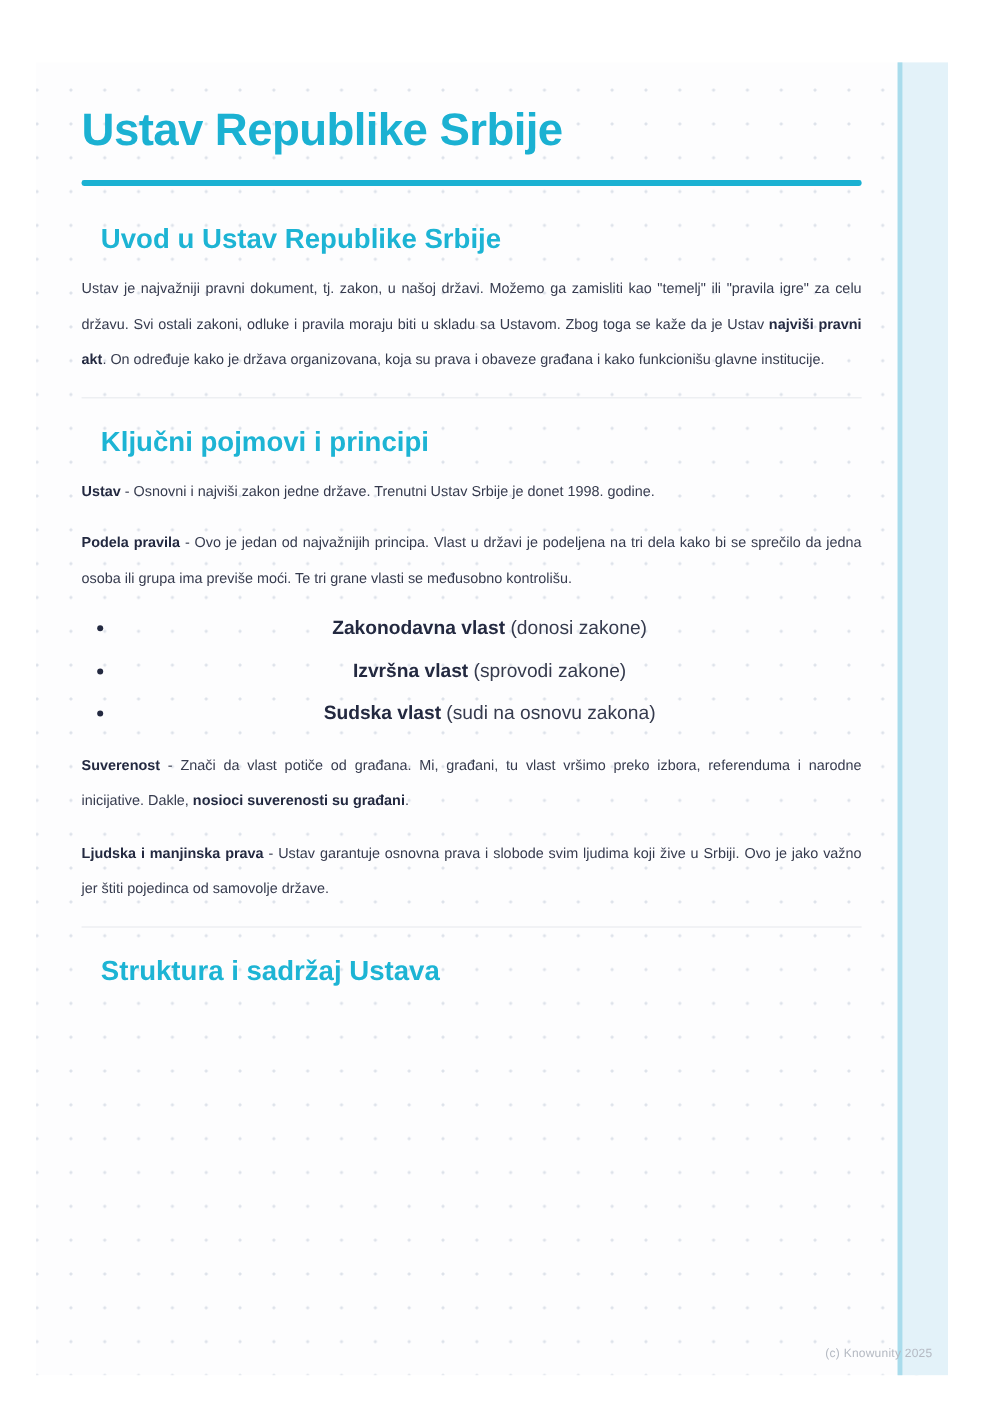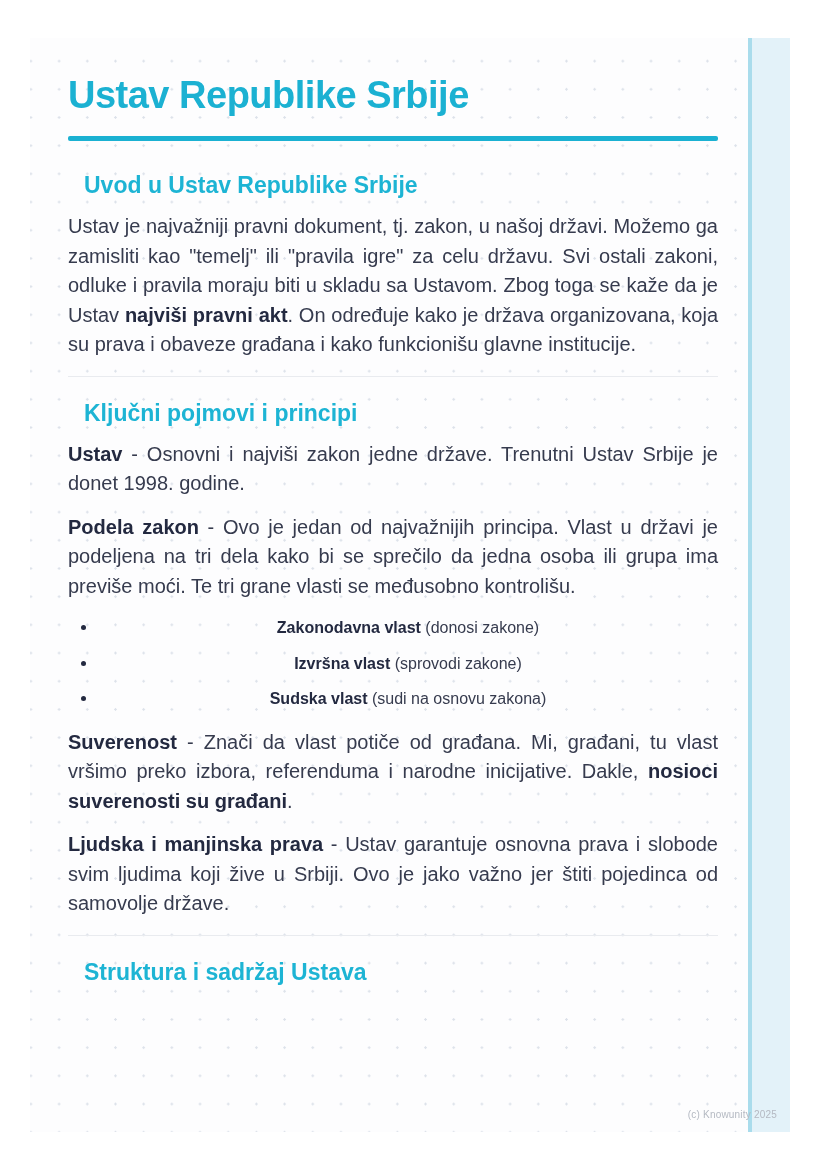--- a/index.html
+++ b/index.html
@@ -10,21 +10,21 @@
   body {
     width: 828px;
     height: 1171px;
     position: relative;
     overflow: hidden;
     font-family: "Liberation Sans", sans-serif;
   }
   .page {
     position: absolute;
     left: 30px;
-    top: 38px;
+    top: 52px;
     width: 760px;
     height: 1094px;
     background-color: #fdfdfe;
     background-image: radial-gradient(circle, #dde2ea 1.2px, rgba(255,255,255,0) 1.4px);
     background-size: 28.2px 28.2px;
     background-position: 15px 9px;
   }
   .stripe {
     position: absolute;
     top: 0;
@@ -58,21 +58,21 @@
   h2.section-heading {
     margin: 30px 0 0 16px;
     font-size: 23px;
     line-height: 29px;
     font-weight: 800;
     color: #1db4d4;
   }
   h2.after-divider { margin-top: 22px; }
   p.body-par {
     margin: 14px 0 0 0;
-    font-size: 20px;
+    font-size: 12px;
     line-height: 29.5px;
     color: #363b4e;
     text-align: justify;
   }
   p.first-par { margin-top: 12px; }
   p.body-par strong, li strong {
     font-weight: 700;
     color: #232940;
   }
   ul.bullet-list {
@@ -123,21 +123,21 @@
     <h1 class="doc-title">Ustav Republike Srbije</h1>
     <div class="title-underline"></div>
 
     <h2 class="section-heading">Uvod u Ustav Republike Srbije</h2>
     <p class="body-par first-par"><span>Ustav je najvažniji pravni dokument, tj. zakon, u našoj državi. Možemo ga zamisliti kao "temelj" ili "pravila igre" za celu državu. Svi ostali zakoni, odluke i pravila moraju biti u skladu sa Ustavom. Zbog toga se kaže da je Ustav </span><strong>najviši pravni akt</strong><span>. On određuje kako je država organizovana, koja su prava i obaveze građana i kako funkcionišu glavne institucije.</span></p>
 
     <hr class="divider">
 
     <h2 class="section-heading after-divider">Ključni pojmovi i principi</h2>
     <p class="body-par first-par"><strong>Ustav</strong><span> - Osnovni i najviši zakon jedne države. Trenutni Ustav Srbije je donet 1998. godine.</span></p>
-    <p class="body-par"><strong>Podela zakon</strong><span> - Ovo je jedan od najvažnijih principa. Vlast u državi je podeljena na tri dela kako bi se sprečilo da jedna osoba ili grupa ima previše moći. Te tri grane vlasti se međusobno kontrolišu.</span></p>
+    <p class="body-par"><strong>Podela pravila</strong><span> - Ovo je jedan od najvažnijih principa. Vlast u državi je podeljena na tri dela kako bi se sprečilo da jedna osoba ili grupa ima previše moći. Te tri grane vlasti se međusobno kontrolišu.</span></p>
 
     <ul class="bullet-list">
       <li><strong>Zakonodavna vlast</strong><span> (donosi zakone)</span></li>
       <li><strong>Izvršna vlast</strong><span> (sprovodi zakone)</span></li>
       <li><strong>Sudska vlast</strong><span> (sudi na osnovu zakona)</span></li>
     </ul>
 
     <p class="body-par"><strong>Suverenost</strong><span> - Znači da vlast potiče od građana. Mi, građani, tu vlast vršimo preko izbora, referenduma i narodne inicijative. Dakle, </span><strong>nosioci suverenosti su građani</strong><span>.</span></p>
     <p class="body-par"><strong>Ljudska i manjinska prava</strong><span> - Ustav garantuje osnovna prava i slobode svim ljudima koji žive u Srbiji. Ovo je jako važno jer štiti pojedinca od samovolje države.</span></p>
 

